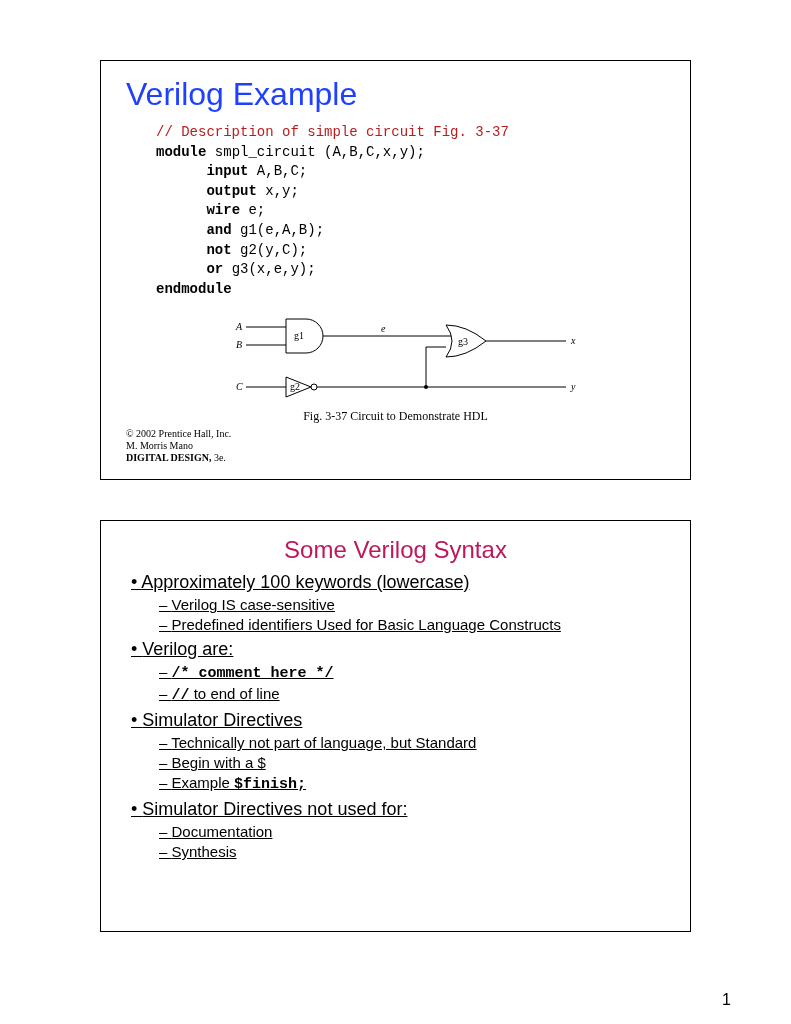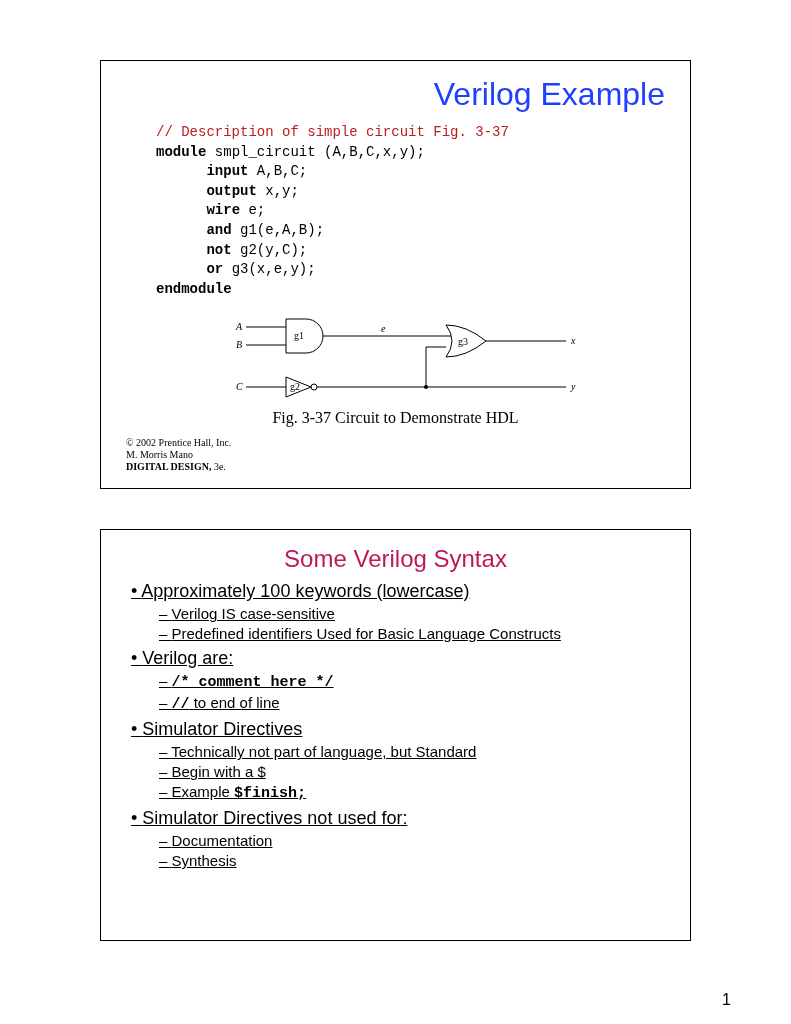--- a/index.html
+++ b/index.html
@@ -20,21 +20,21 @@
   .slide {
     border: 1.5px solid #000;
     background: #fff;
     padding: 15px 25px 15px 25px;
     position: relative;
     min-height: 380px;
   }
   .slide-title {
     font-size: 32px;
     color: #2040ff;
-    text-align: right;
+    text-align: left;
     margin: 0 0 10px 0;
     font-weight: normal;
   }
   .slide-title-small {
     font-size: 24px;
     color: #be185d;
     text-align: center;
     margin: 0 0 8px 0;
     font-weight: normal;
   }
@@ -47,27 +47,27 @@
   .code-line { white-space: pre; }
   .keyword { font-weight: bold; }
   .comment { color: #b91c1c; }
   .circuit-svg {
     display: block;
     margin: 8px auto 0 auto;
   }
   .fig-caption {
     text-align: center;
     font-family: "Times New Roman", serif;
-    font-size: 16px;
+    font-size: 12px;
     margin-top: 2px;
   }
   .citation {
     font-family: "Times New Roman", serif;
     font-size: 10px;
-    margin-top: 10px;
+    margin-top: 4px;
     line-height: 1.2;
   }
   .citation .bold { font-weight: bold; }
   .bullets {
     margin: 0;
     padding: 0 0 0 5px;
     list-style: none;
     text-decoration: underline;
   }
   .bullets > li {

